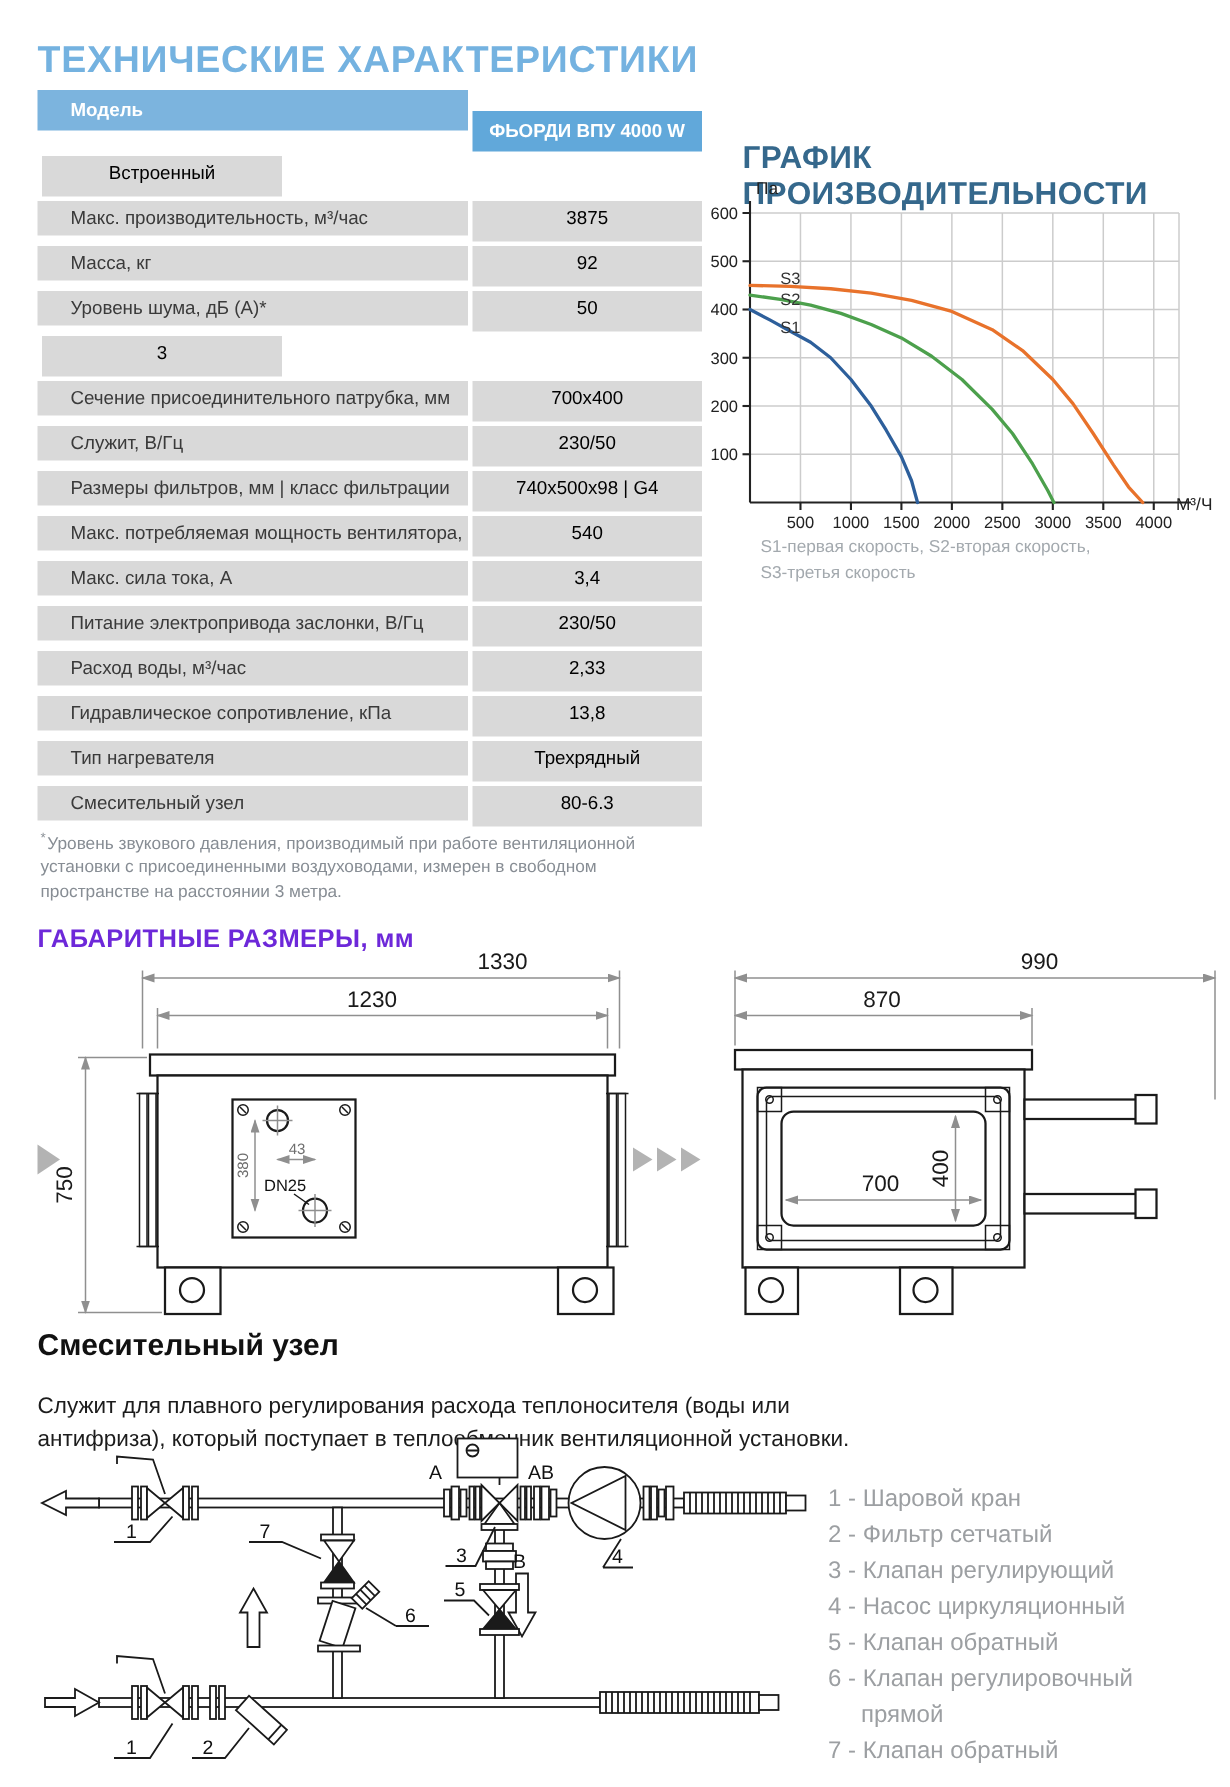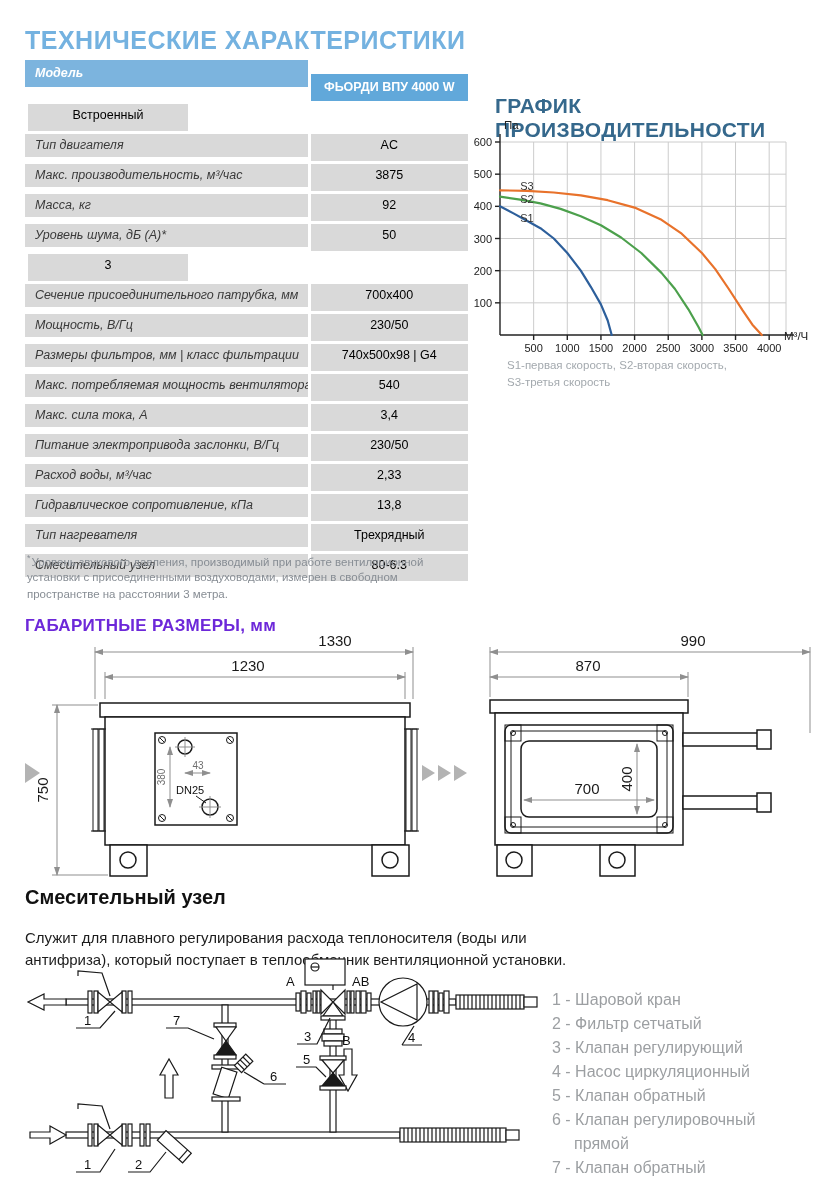--- a/index.html
+++ b/index.html
@@ -6,22 +6,22 @@
   .page{position:relative;width:820px;height:1191px;background:#fff;overflow:hidden;
         font-family:"Liberation Sans",sans-serif;color:#222;}
   
   .h-main{position:absolute;left:25px;top:26px;font-size:25px;font-weight:bold;color:#74b2e0;letter-spacing:.5px;}
   .h-chart{position:absolute;left:495px;top:94px;font-size:21px;font-weight:bold;color:#35688c;letter-spacing:.3px;}
   .h-dims{position:absolute;left:25px;top:616px;font-size:17px;font-weight:bold;color:#6d28d9;letter-spacing:.3px;}
   .h-mixer{position:absolute;left:25px;top:886px;font-size:20px;font-weight:bold;color:#111;}
   
   .spec-table{position:absolute;left:25px;top:60px;width:443px;}
   .spec-row{display:flex;margin-bottom:3px;font-size:12.5px;}
-  .spec-row .c1{width:277px;padding-left:10px;background:#d9d9d9;color:#3a3a3a;height:23px;line-height:23px;
-                white-space:nowrap;overflow:hidden;font-style:italic;}
+  .spec-row .c1{width:277px;padding-left:22px;background:#d9d9d9;color:#3a3a3a;height:23px;line-height:23px;
+                white-space:nowrap;overflow:hidden;}
   .spec-row .c2{width:160px;margin-left:3px;background:#d9d9d9;color:#000000;height:27px;line-height:23px;text-align:center;}
   .spec-row.hdr .c1{background:#7cb4de;color:#fff;font-weight:bold;height:27px;line-height:27px;}
   .spec-row.hdr .c2{background:#61a8da;color:#fff;font-weight:bold;height:27px;line-height:27px;margin-top:14px;}
   .footnote{position:absolute;left:27px;top:540px;width:408px;font-size:11.5px;line-height:1.4;color:#878d94;}
   .footnote sup{font-size:9px;margin-right:1px;}
   
   .chart-svg{position:absolute;left:474px;top:116px;}
   .cg{stroke:#cccccc;stroke-width:1;}
   .cax{stroke:#222;stroke-width:1.4;}
   .ctick{font-size:11px;fill:#222;}
@@ -62,44 +62,40 @@
   <div class="spec-table">
     <div class="spec-row hdr">
       <div class="c1">Модель</div>
       <div class="c2">ФЬОРДИ ВПУ 4000 W</div>
     </div>
     <div>
         <div class="spec-row">
           <div class="c2">Встроенный</div>
         </div>
         <div class="spec-row">
-          <div class="c1">Тип двигателя</div>
-          <div class="c2">AC</div>
-        </div>
-        <div class="spec-row">
           <div class="c1">Макс. производительность, м³/час</div>
           <div class="c2">3875</div>
         </div>
         <div class="spec-row">
           <div class="c1">Масса, кг</div>
           <div class="c2">92</div>
         </div>
         <div class="spec-row">
           <div class="c1">Уровень шума, дБ (А)*</div>
           <div class="c2">50</div>
         </div>
         <div class="spec-row">
           <div class="c2">3</div>
         </div>
         <div class="spec-row">
           <div class="c1">Сечение присоединительного патрубка, мм</div>
           <div class="c2">700x400</div>
         </div>
         <div class="spec-row">
-          <div class="c1">Мощность, В/Гц</div>
+          <div class="c1">Служит, В/Гц</div>
           <div class="c2">230/50</div>
         </div>
         <div class="spec-row">
           <div class="c1">Размеры фильтров, мм  |  класс фильтрации</div>
           <div class="c2">740x500x98  |  G4</div>
         </div>
         <div class="spec-row">
           <div class="c1">Макс. потребляемая мощность вентилятора, Вт</div>
           <div class="c2">540</div>
         </div>

